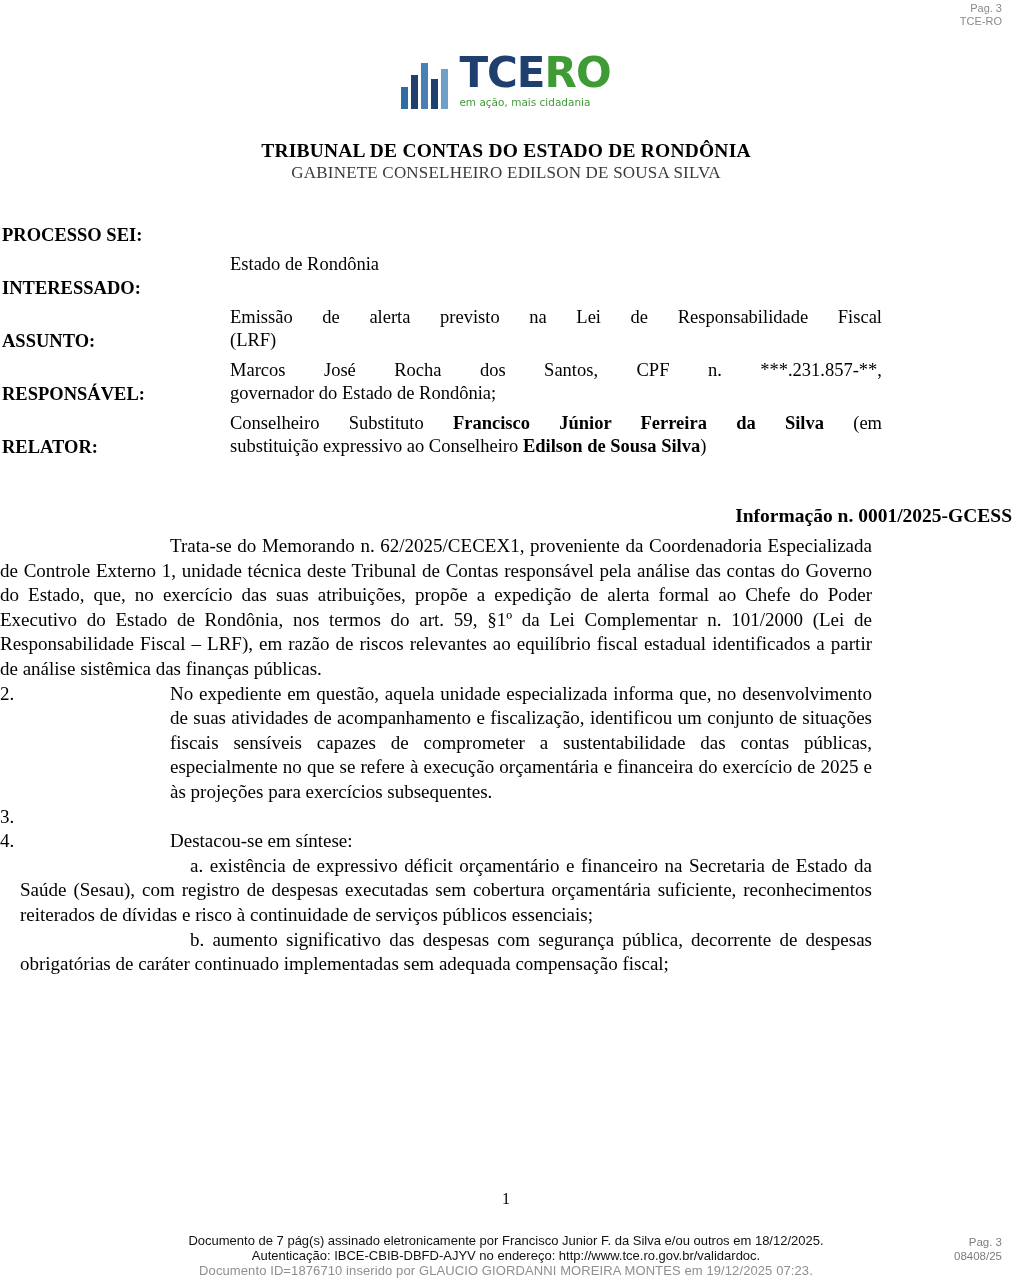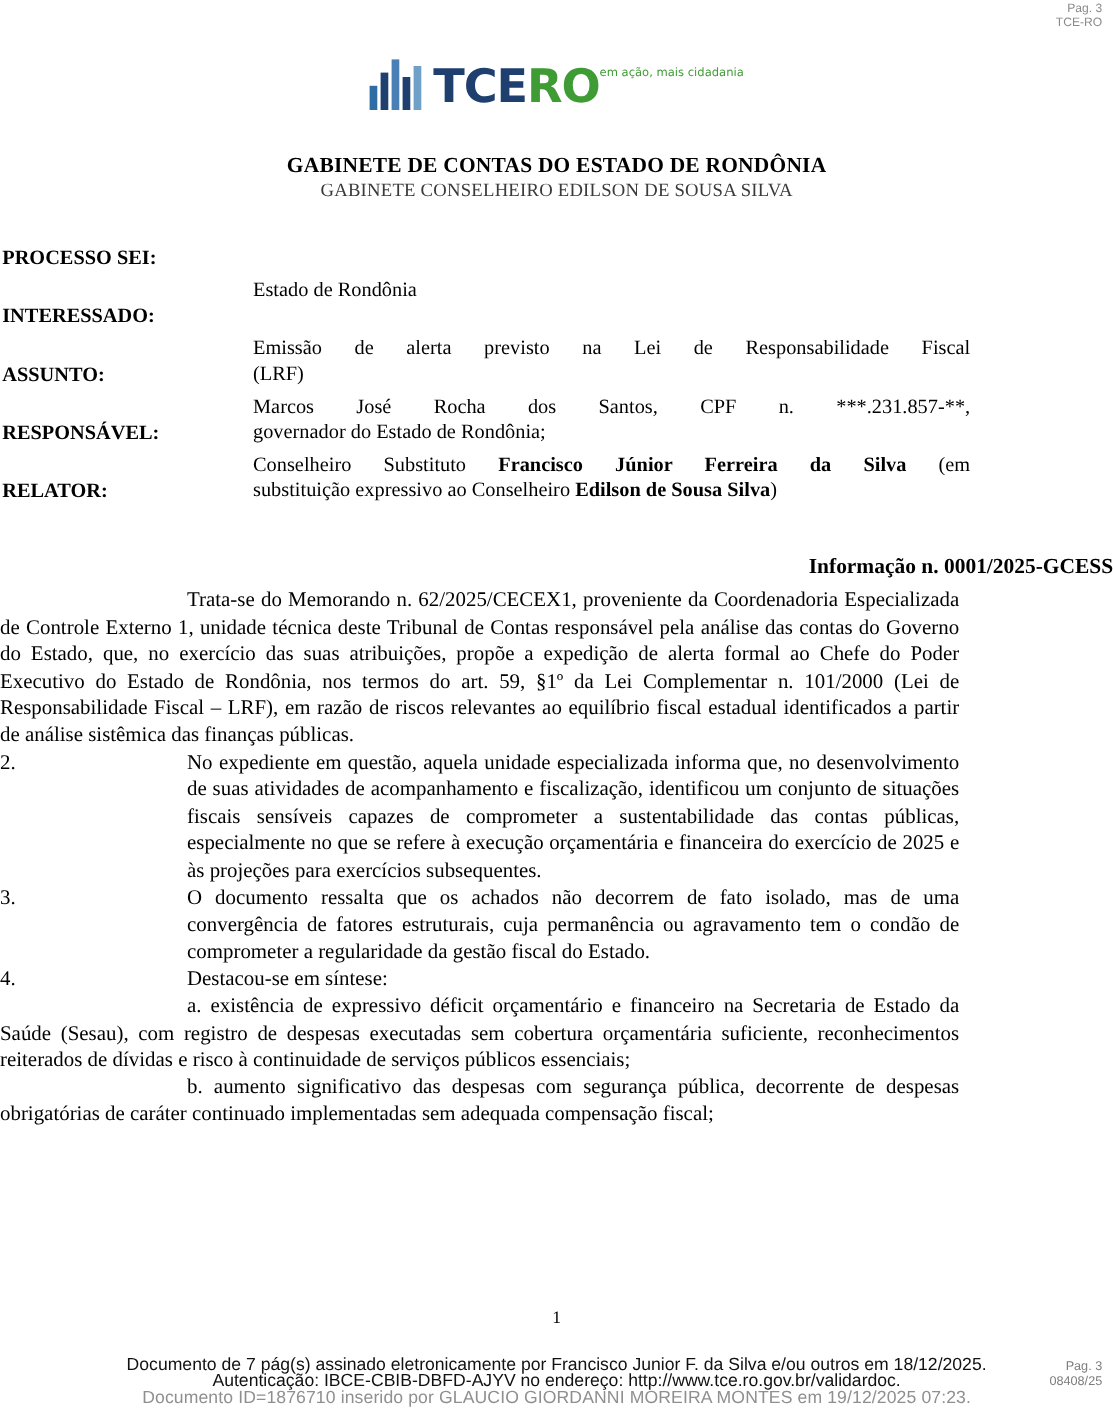--- a/index.html
+++ b/index.html
@@ -50,21 +50,21 @@
     margin-right: 3px;
     background: #1f3f6e;
   }
   .logo-bars span.b1 { height: 22px; background:#2e6da4; }
   .logo-bars span.b2 { height: 34px; background:#1f3f6e; }
   .logo-bars span.b3 { height: 46px; background:#4a7fb5; }
   .logo-bars span.b4 { height: 30px; background:#1f3f6e; }
   .logo-bars span.b5 { height: 40px; background:#6fa0c8; }
   .logo-text-wrap {
     display: flex;
-    flex-direction: row;
+    flex-direction: column;
     justify-content: flex-end;
   }
   .logo-text {
     font-family: "DejaVu Sans", sans-serif;
     font-size: 42px;
     font-weight: bold;
     letter-spacing: -1px;
     line-height: 42px;
     color: #1f3f6e;
   }
@@ -161,20 +161,21 @@
     flex: 0 0 170px;
     width: 170px;
   }
   .numbered .txt {
     flex: 1;
     text-align: justify;
   }
   .sub-item {
     text-indent: 170px;
     text-align: justify;
+    padding-left: 20px;
   }
   .first-indent {
     text-indent: 170px;
     text-align: justify;
   }
 
   
   .page-num {
     position: absolute;
     top: 1190px;
@@ -183,21 +184,21 @@
     font-size: 16px;
   }
 
   
   .footer {
     position: absolute;
     bottom: 2px;
     left: 0;
     width: 1012px;
     font-family: "Liberation Sans", sans-serif;
-    font-size: 16px;
+    font-size: 13px;
     line-height: 15px;
     text-align: center;
     color: #111111;
   }
   .footer .l1, .footer .l2 { display: block; }
   .footer .l3 {
     display: block;
     color: #8f8f8f;
     letter-spacing: 0.1px;
   }
@@ -227,21 +228,21 @@
       <span class="b3"></span>
       <span class="b4"></span>
       <span class="b5"></span>
   </div>
   <div class="logo-text-wrap">
     <div class="logo-text"><span>TCE</span><span class="green">RO</span></div>
     <div class="logo-sub">em ação, mais cidadania</div>
   </div>
 </div>
 
-<div class="inst-title">GABINETE DE CONTAS DO ESTADO DE RONDÔNIA</div>
+<div class="inst-title">TRIBUNAL DE CONTAS DO ESTADO DE RONDÔNIA</div>
 <div class="inst-sub">GABINETE CONSELHEIRO EDILSON DE SOUSA SILVA</div>
 
 <div class="meta">
 
   <div class="meta-row">
     <div class="meta-label">PROCESSO SEI:</div>
   </div>
 
   <div class="meta-row">
     <div class="meta-label">INTERESSADO:</div>
@@ -280,21 +281,20 @@
 
   <p class="para first-indent">Trata-se do Memorando n. 62/2025/CECEX1, proveniente da Coordenadoria Especializada de Controle Externo 1, unidade técnica deste Tribunal de Contas responsável pela análise das contas do Governo do Estado, que, no exercício das suas atribuições, propõe a expedição de alerta formal ao Chefe do Poder Executivo do Estado de Rondônia, nos termos do art. 59, §1º da Lei Complementar n. 101/2000 (Lei de Responsabilidade Fiscal – LRF), em razão de riscos relevantes ao equilíbrio fiscal estadual identificados a partir de análise sistêmica das finanças públicas.</p>
 
   <div class="numbered">
     <div class="num">2.</div>
     <div class="txt">No expediente em questão, aquela unidade especializada informa que, no desenvolvimento de suas atividades de acompanhamento e fiscalização, identificou um conjunto de situações fiscais sensíveis capazes de comprometer a sustentabilidade das contas públicas, especialmente no que se refere à execução orçamentária e financeira do exercício de 2025 e às projeções para exercícios subsequentes.</div>
   </div>
 
   <div class="numbered">
     <div class="num">3.</div>
-    <div class="txt">O documento ressalta que os achados não decorrem de fato isolado, mas de uma convergência de fatores estruturais, cuja permanência ou agravamento tem o condão de comprometer a regularidade da gestão fiscal do Estado.</div>
   </div>
 
   <div class="numbered">
     <div class="num">4.</div>
     <div class="txt">Destacou-se em síntese:</div>
   </div>
 
   <p class="para sub-item">a. existência de expressivo déficit orçamentário e financeiro na Secretaria de Estado da Saúde (Sesau), com registro de despesas executadas sem cobertura orçamentária suficiente, reconhecimentos reiterados de dívidas e risco à continuidade de serviços públicos essenciais;</p>
 
   <p class="para sub-item">b. aumento significativo das despesas com segurança pública, decorrente de despesas obrigatórias de caráter continuado implementadas sem adequada compensação fiscal;</p>

